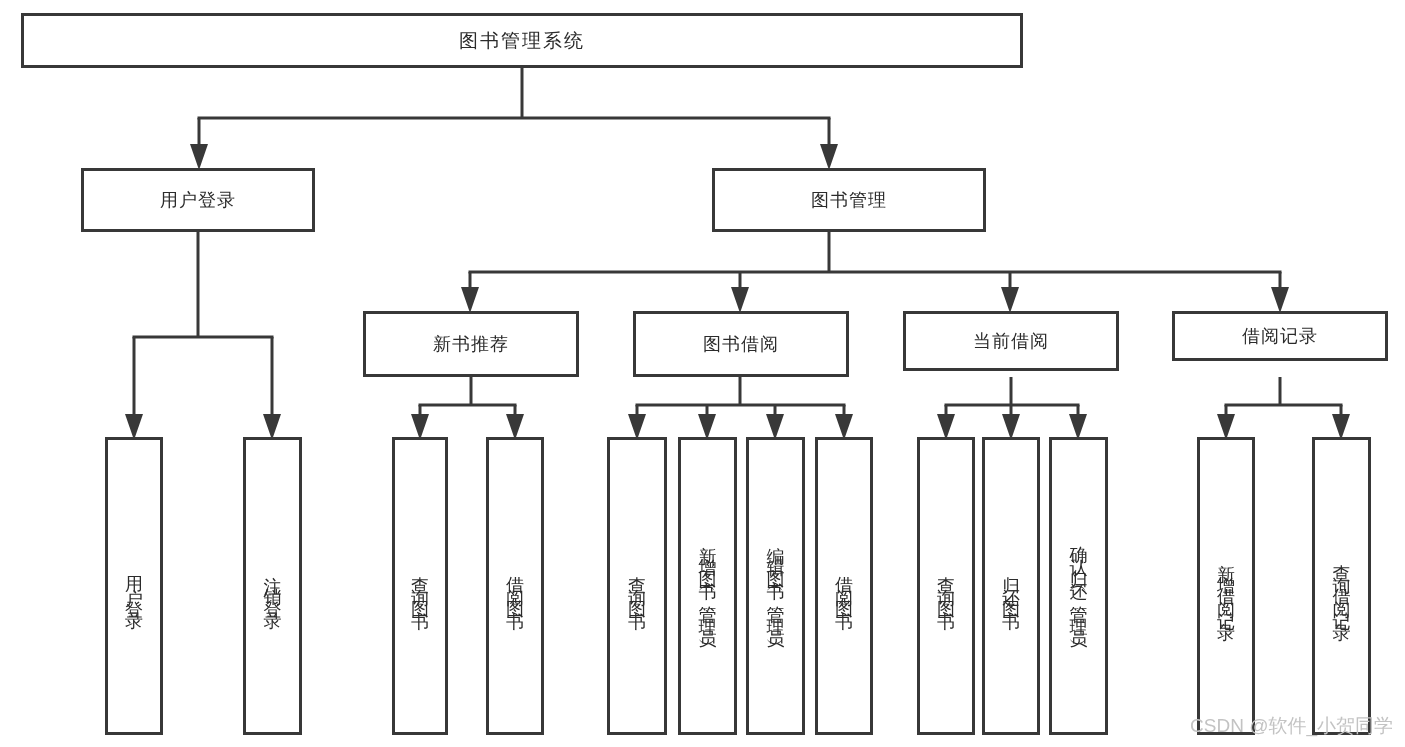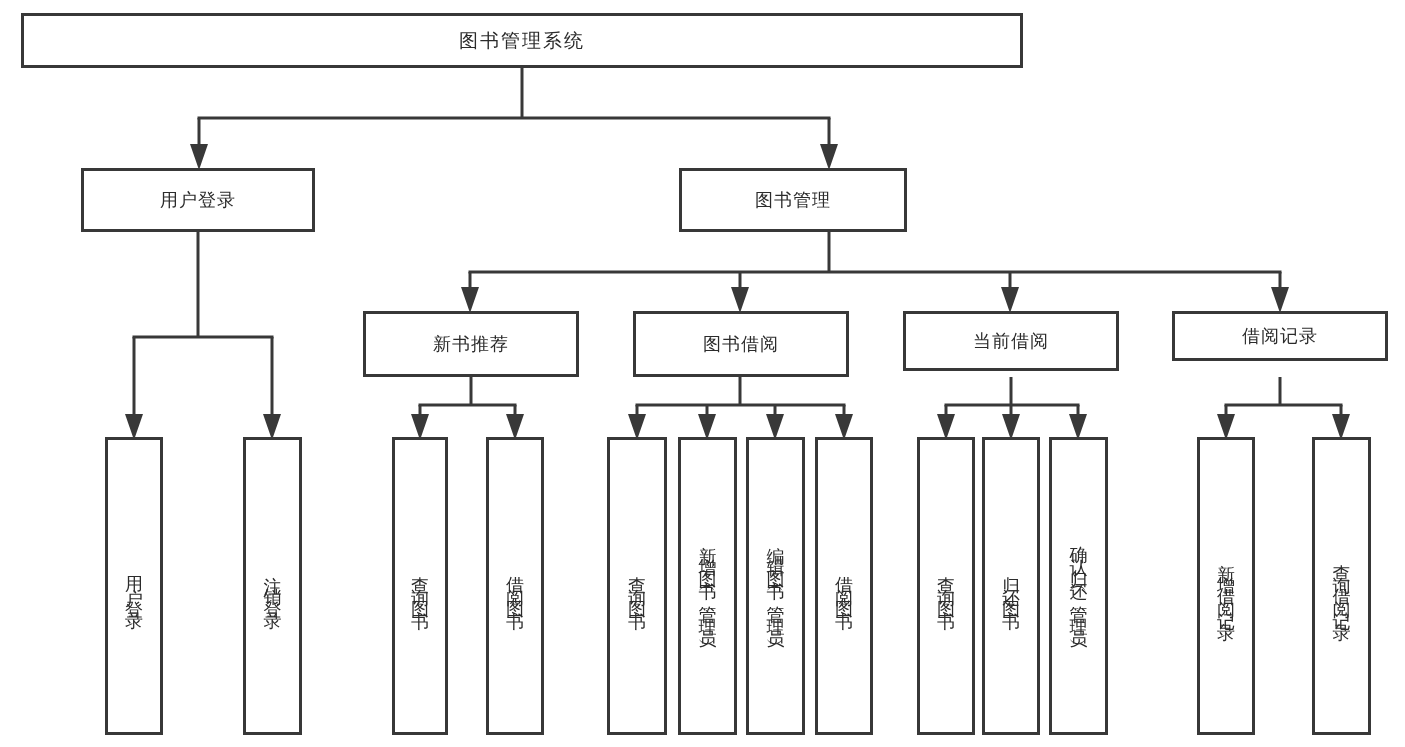--- a/index.html
+++ b/index.html
@@ -114,21 +114,21 @@
     </g>
   </svg>
 
   <div class="hbox root" style="left:21px;top:13px;width:1002px;height:55px">
     <span>图书管理系统</span>
   </div>
 
   <div class="hbox" style="left:81px;top:168px;width:234px;height:64px">
     <span>用户登录</span>
   </div>
-  <div class="hbox" style="left:679px;top:168px;width:228px;height:64px">
+  <div class="hbox" style="left:712px;top:168px;width:274px;height:64px">
     <span>图书管理</span>
   </div>
 
   <div class="hbox" style="left:363px;top:311px;width:216px;height:66px">
     <span>新书推荐</span>
   </div>
   <div class="hbox" style="left:633px;top:311px;width:216px;height:66px">
     <span>图书借阅</span>
   </div>
   <div class="hbox" style="left:903px;top:311px;width:216px;height:60px">
@@ -175,13 +175,14 @@
     <span>确认归还（管理员）</span>
   </div>
 
   <div class="vbox" style="left:1197px;top:437px;width:58px;height:298px">
     <span>新增借阅记录</span>
   </div>
   <div class="vbox" style="left:1312px;top:437px;width:59px;height:298px">
     <span>查询借阅记录</span>
   </div>
 
+  <div class="watermark">CSDN @软件_小贺同学</div>
 </div>
 
 </body></html>

